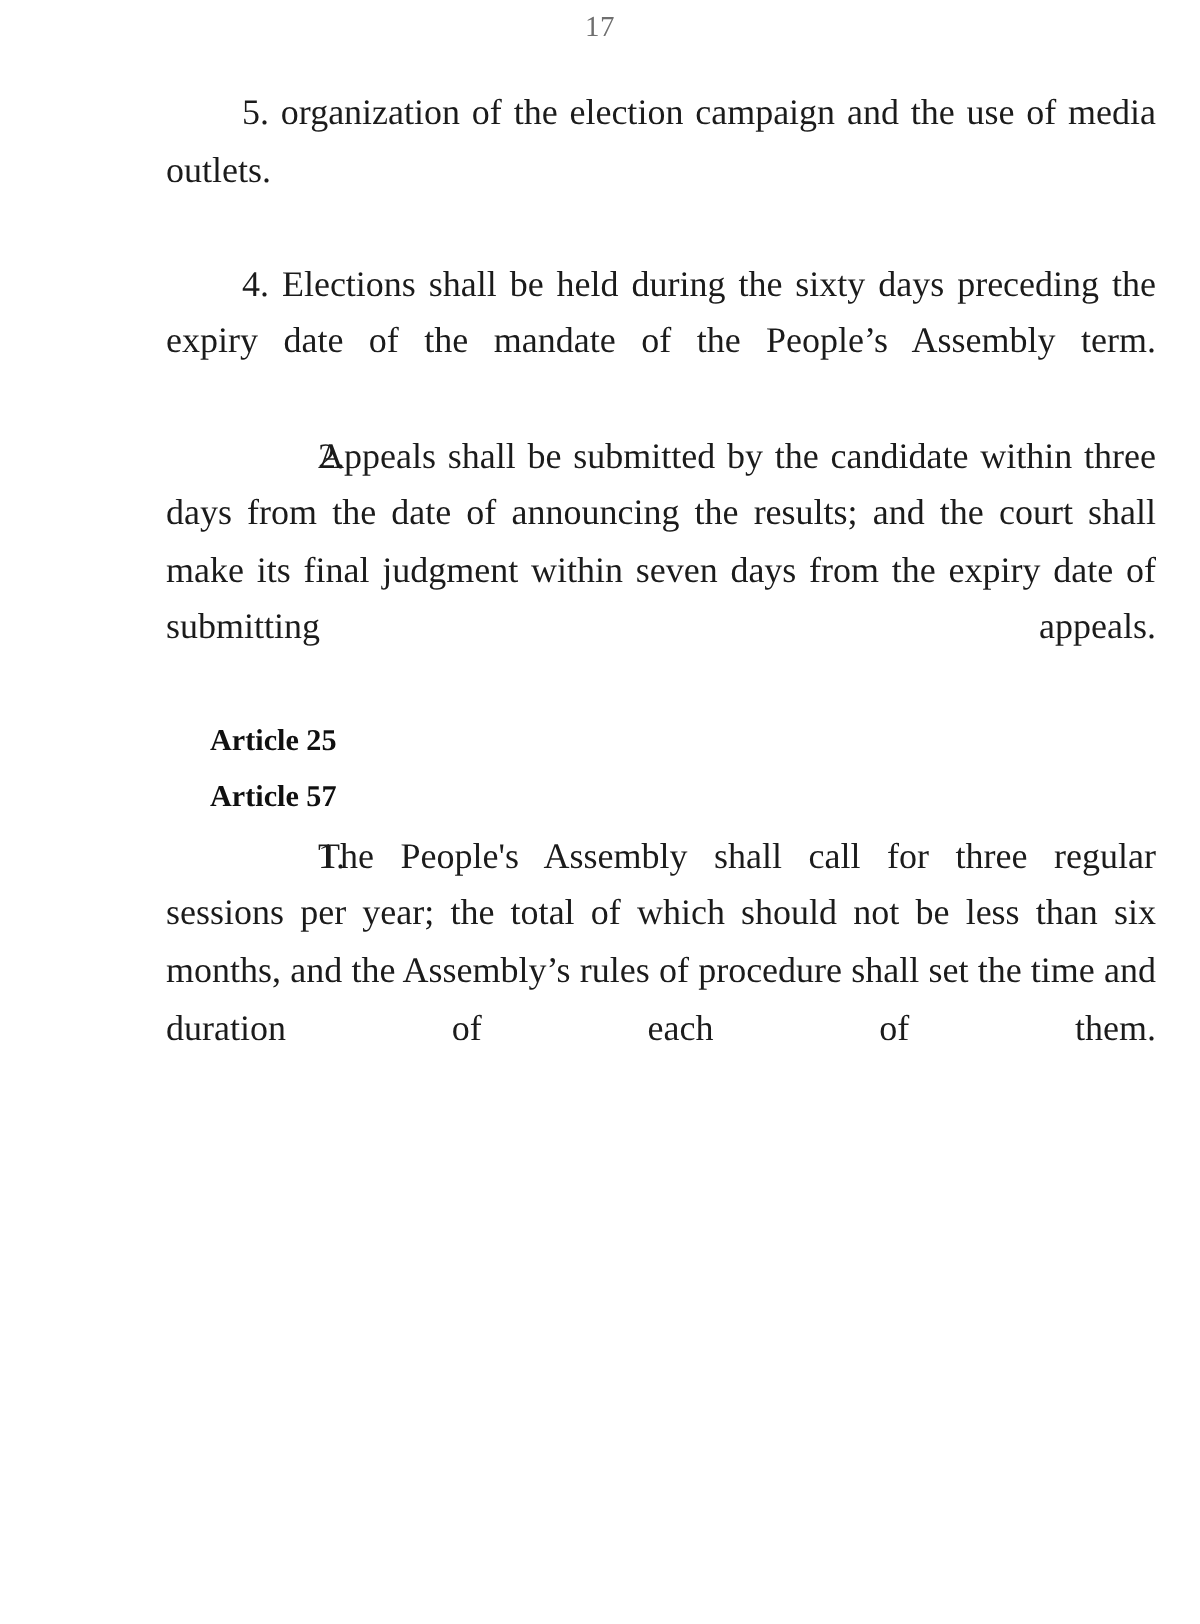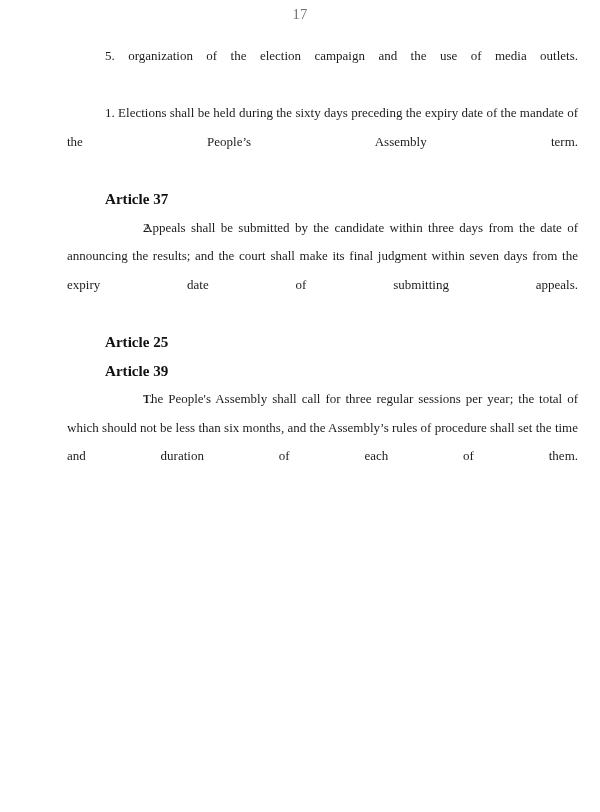--- a/index.html
+++ b/index.html
@@ -36,22 +36,22 @@
 
   .body-block {
     position: absolute;
     top: 42px;
     left: 67px;
     width: 511px;
   }
 
   
   p.para {
-    margin: 0 0 0 0;
-    font-size: 13px;
+    margin: 0 0 0 16px;
+    font-size: 18px;
     line-height: 28.6px;
     text-align: justify;
     text-justify: inter-word;
     text-indent: 38px;
     color: #1d1d1d;
     -webkit-font-smoothing: antialiased;
   }
 
   
   p.para::after {
@@ -88,21 +88,20 @@
 </style>
 </head>
 <body>
 
 <div class="page">
 
   <div class="page-number">17</div>
 
   <div class="body-block">
       <p class="para plain">5. organization of the election campaign and the use of media outlets.</p>
-      <p class="para plain">1. Elections shall be held during the sixty days preceding the expiry date of the mandate of the People’s Assembly term.</p>
-      <h2 class="article-heading">Article 37</h2>
+      <p class="para plain">4. Elections shall be held during the sixty days preceding the expiry date of the mandate of the People’s Assembly term.</p>
       <p class="para"><span class="clause-num">2.</span><span>Appeals shall be submitted by the candidate within three days from the date of announcing the results; and the court shall make its final judgment within seven days from the expiry date of submitting appeals.</span></p>
       <h2 class="article-heading">Article 25</h2>
-      <h2 class="article-heading">Article 39</h2>
+      <h2 class="article-heading">Article 57</h2>
       <p class="para"><span class="clause-num">1.</span><span>The People's Assembly shall call for three regular sessions per year; the total of which should not be less than six months, and the Assembly’s rules of procedure shall set the time and duration of each of them.</span></p>
     </div>
 
 </div>
 
 </body></html>

